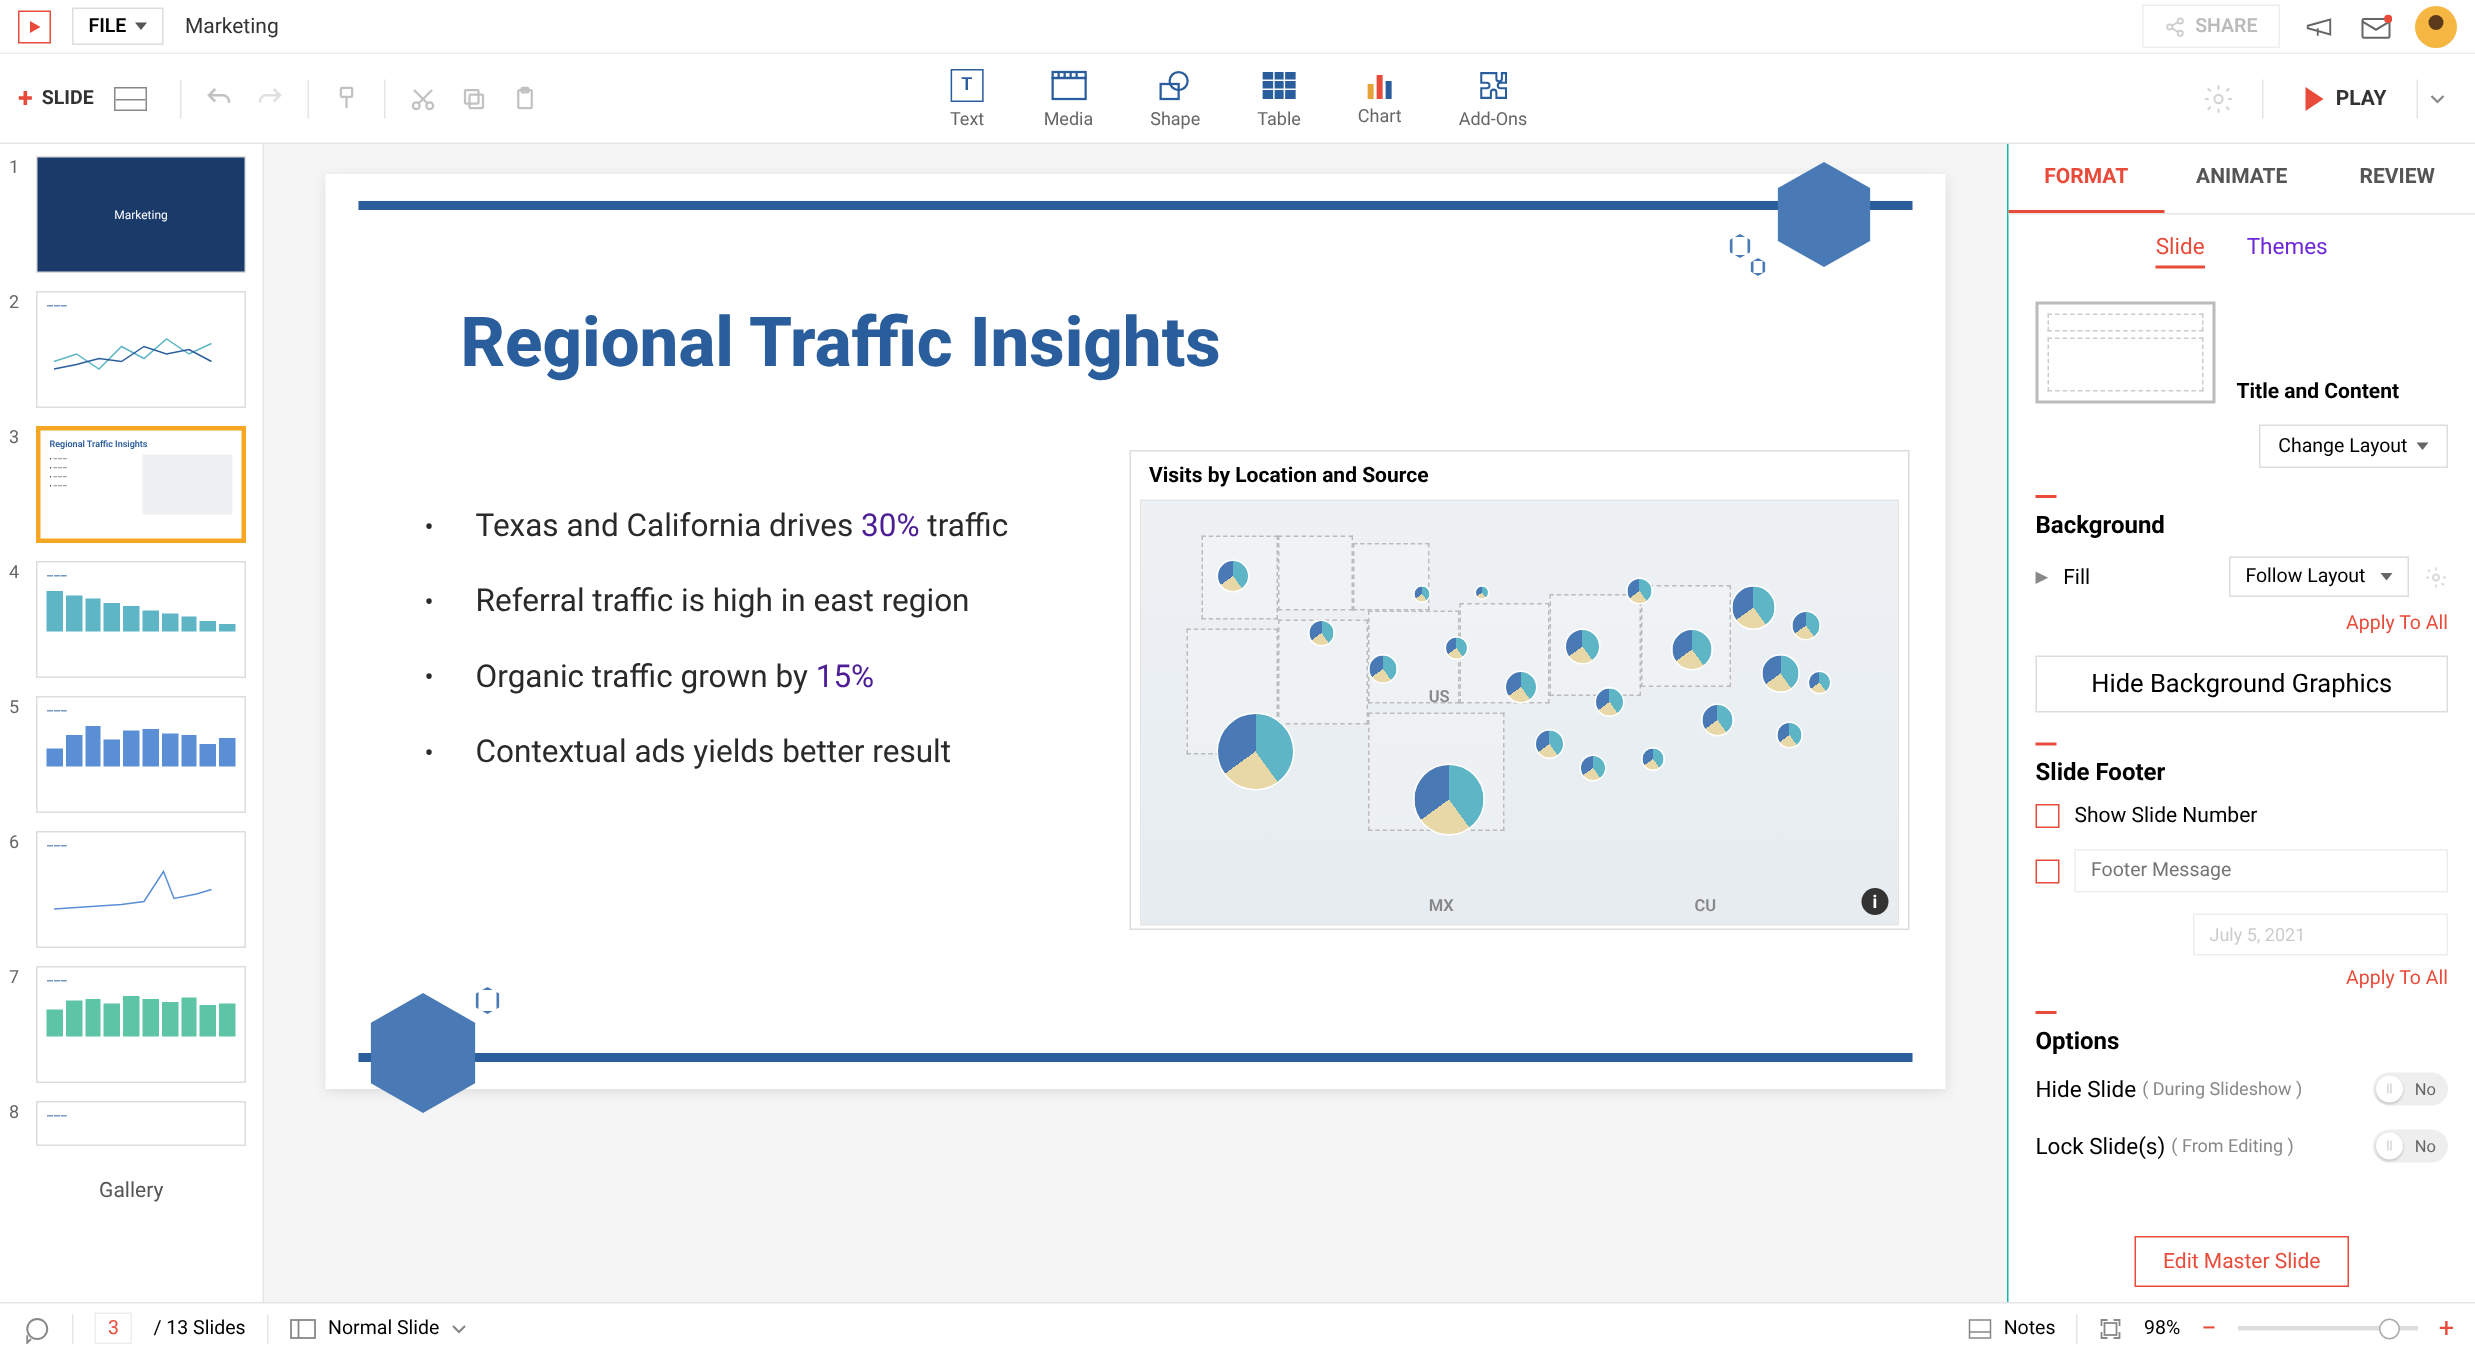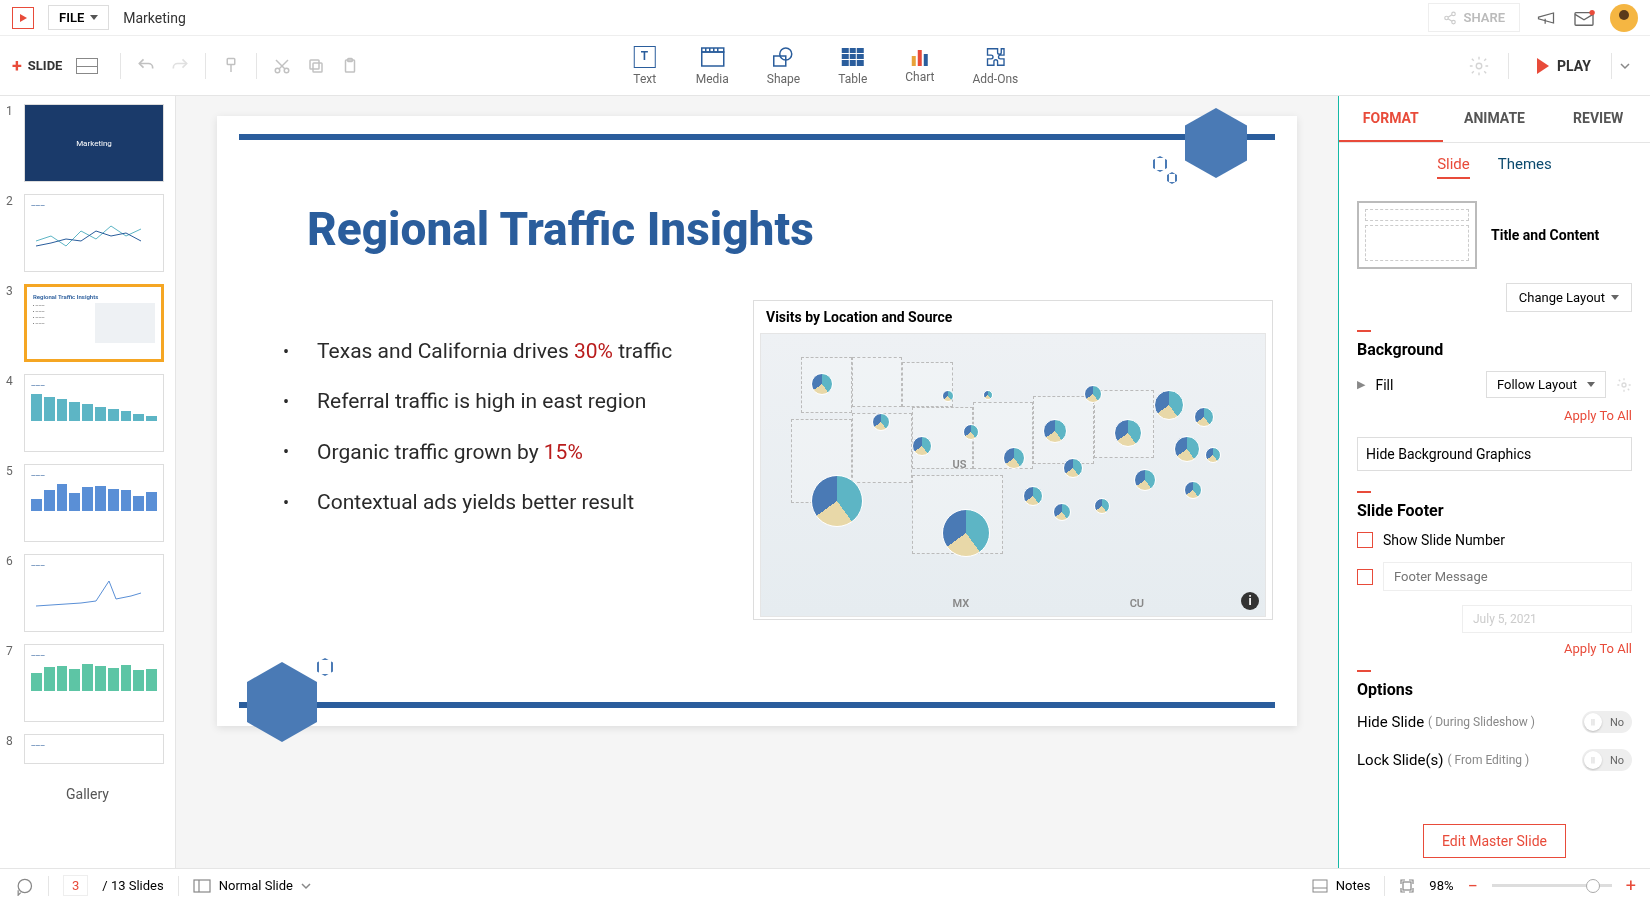--- a/index.html
+++ b/index.html
@@ -69,54 +69,54 @@
 .slide-border-bot { position:absolute; bottom:18px; left:22px; right:22px; height:6px; background:#2a5d9c; }
 .hex-top { position:absolute; top:-8px; right:50px; width:62px; height:70px; background:#4a7ab5; clip-path:polygon(50% 0,100% 25%,100% 75%,50% 100%,0 75%,0 25%); }
 .hex-small { position:absolute; top:40px; right:130px; width:14px; height:16px; border:2px solid #4a7ab5; clip-path:polygon(50% 0,100% 25%,100% 75%,50% 100%,0 75%,0 25%); }
 .hex-small2 { position:absolute; top:56px; right:120px; width:10px; height:12px; border:2px solid #4a7ab5; clip-path:polygon(50% 0,100% 25%,100% 75%,50% 100%,0 75%,0 25%); }
 .hex-bot { position:absolute; bottom:-16px; left:30px; width:70px; height:80px; background:#4a7ab5; clip-path:polygon(50% 0,100% 25%,100% 75%,50% 100%,0 75%,0 25%); }
 .hex-bs1 { position:absolute; bottom:50px; left:100px; width:16px; height:18px; border:2px solid #4a7ab5; clip-path:polygon(50% 0,100% 25%,100% 75%,50% 100%,0 75%,0 25%); }
 .slide-title { position:absolute; top:86px; left:90px; font-size:46px; font-weight:800; color:#2a5d9c; }
 .slide-bullets { position:absolute; top:210px; left:66px; font-size:21px; color:#2a2a2a; line-height:2.4; }
 .slide-bullets li { list-style:none; display:flex; align-items:center; gap:28px; }
 .slide-bullets li::before { content:"•"; font-size:18px; }
-.pct { color:#b91c1c; }
+.pct { color:#4c1d95; }
 .map-panel { position:absolute; top:184px; right:24px; width:520px; height:320px; border:1px solid #ddd; background:#fff; }
 .map-title { font-size:14px; font-weight:700; padding:8px 12px; }
 .map-body { position:relative; height:calc(100% - 34px); background:linear-gradient(#eef1f4,#e6ecf0); margin:0 6px 6px; border:1px solid #e5e5e5; overflow:hidden; }
 .state { position:absolute; border:1px dashed #bbb; background:rgba(255,255,255,0.2); }
 .pie { position:absolute; border-radius:50%; background:conic-gradient(#5db5c5 0 40%, #e8d8a8 40% 65%, #4a7ab5 65% 100%); border:1px solid #fff; }
 .info-i { position:absolute; bottom:6px; right:6px; width:18px; height:18px; background:#333; color:#fff; border-radius:50%; font-size:12px; text-align:center; line-height:18px; font-weight:700; }
 .map-label { position:absolute; font-size:11px; color:#888; font-weight:600; }
 
 
 .right-panel { width:312px; border-left:1px solid #14b8a6; display:flex; flex-direction:column; background:#fff; }
 .rp-tabs { display:flex; border-bottom:1px solid #e5e5e5; }
 .rp-tab { flex:1; padding:14px 0; text-align:center; font-size:14px; font-weight:700; color:#555; cursor:pointer; }
 .rp-tab.active { color:#e84b3a; border-bottom:2px solid #e84b3a; }
 .rp-subtabs { display:flex; justify-content:center; gap:28px; padding:12px 0; font-size:15px; }
-.rp-subtab { color:#0c4a6e; cursor:pointer; padding-bottom:4px; }
+.rp-subtab { color:#6d28d9; cursor:pointer; padding-bottom:4px; }
 .rp-subtab.active { color:#e84b3a; border-bottom:2px solid #e84b3a; }
 .rp-body { padding:10px 18px; overflow-y:auto; flex:1; }
-.layout-preview { display:flex; gap:14px; align-items:center; margin-bottom:14px; }
+.layout-preview { display:flex; gap:14px; align-items:flex-end; margin-bottom:14px; }
 .lp-thumb { width:120px; height:68px; border:2px solid #bbb; position:relative; padding:6px; }
 .lp-thumb::before { content:""; position:absolute; top:6px; left:6px; right:6px; height:10px; border:1px dashed #ccc; }
 .lp-thumb::after { content:""; position:absolute; top:22px; left:6px; right:6px; bottom:6px; border:1px dashed #ccc; }
 .lp-label { font-size:14px; font-weight:700; }
 .change-layout-btn { border:1px solid #ddd; padding:6px 12px; font-size:13px; display:flex; align-items:center; gap:6px; cursor:pointer; margin-left:auto; margin-bottom:18px; width:fit-content; }
 .change-layout-btn::after { content:""; border-left:4px solid transparent; border-right:4px solid transparent; border-top:5px solid #666; }
 .section-hr { border:none; border-top:2px solid #e84b3a; width:14px; margin-bottom:0; }
 .section-title { font-size:16px; font-weight:700; margin:8px 0 12px; }
 .fill-row { display:flex; align-items:center; gap:10px; margin-bottom:10px; }
 .fill-row .chev { font-size:11px; color:#888; }
 .fill-row label { font-size:14px; flex:1; }
 .fill-sel { border:1px solid #ddd; padding:5px 10px; font-size:13px; display:flex; align-items:center; gap:10px; cursor:pointer; }
 .fill-sel::after { content:""; border-left:4px solid transparent; border-right:4px solid transparent; border-top:5px solid #666; }
 .apply-link { text-align:right; font-size:13px; color:#e84b3a; margin-bottom:14px; cursor:pointer; }
-.hide-bg-btn { width:100%; border:1px solid #ddd; padding:8px; font-size:14px; cursor:pointer; margin-bottom:20px; }
+.hide-bg-btn { width:100%; border:1px solid #ddd; padding:8px; font-size:17px; text-align:center; cursor:pointer; margin-bottom:20px; }
 .chk-row { display:flex; align-items:center; gap:10px; margin-bottom:14px; }
 .chk { width:16px; height:16px; border:1.5px solid #e84b3a; cursor:pointer; }
 .chk-label { font-size:14px; }
 .footer-input { flex:1; border:1px solid #eee; padding:6px 10px; font-size:13px; color:#bbb; }
 .date-sel { border:1px solid #eee; padding:6px 10px; font-size:12px; color:#ccc; width:170px; margin-left:auto; margin-bottom:8px; }
 .opt-row { display:flex; align-items:center; margin-bottom:16px; }
 .opt-label { font-size:15px; }
 .opt-sub { font-size:12px; color:#888; margin-left:4px; }
 .toggle { margin-left:auto; width:50px; height:22px; background:#eee; border-radius:11px; position:relative; font-size:11px; display:flex; align-items:center; justify-content:flex-end; padding-right:8px; color:#666; cursor:pointer; }
 .toggle::before { content:"||"; position:absolute; left:2px; top:2px; width:18px; height:18px; background:#fff; border-radius:50%; box-shadow:0 1px 2px rgba(0,0,0,0.2); font-size:8px; line-height:18px; text-align:center; color:#bbb; }

